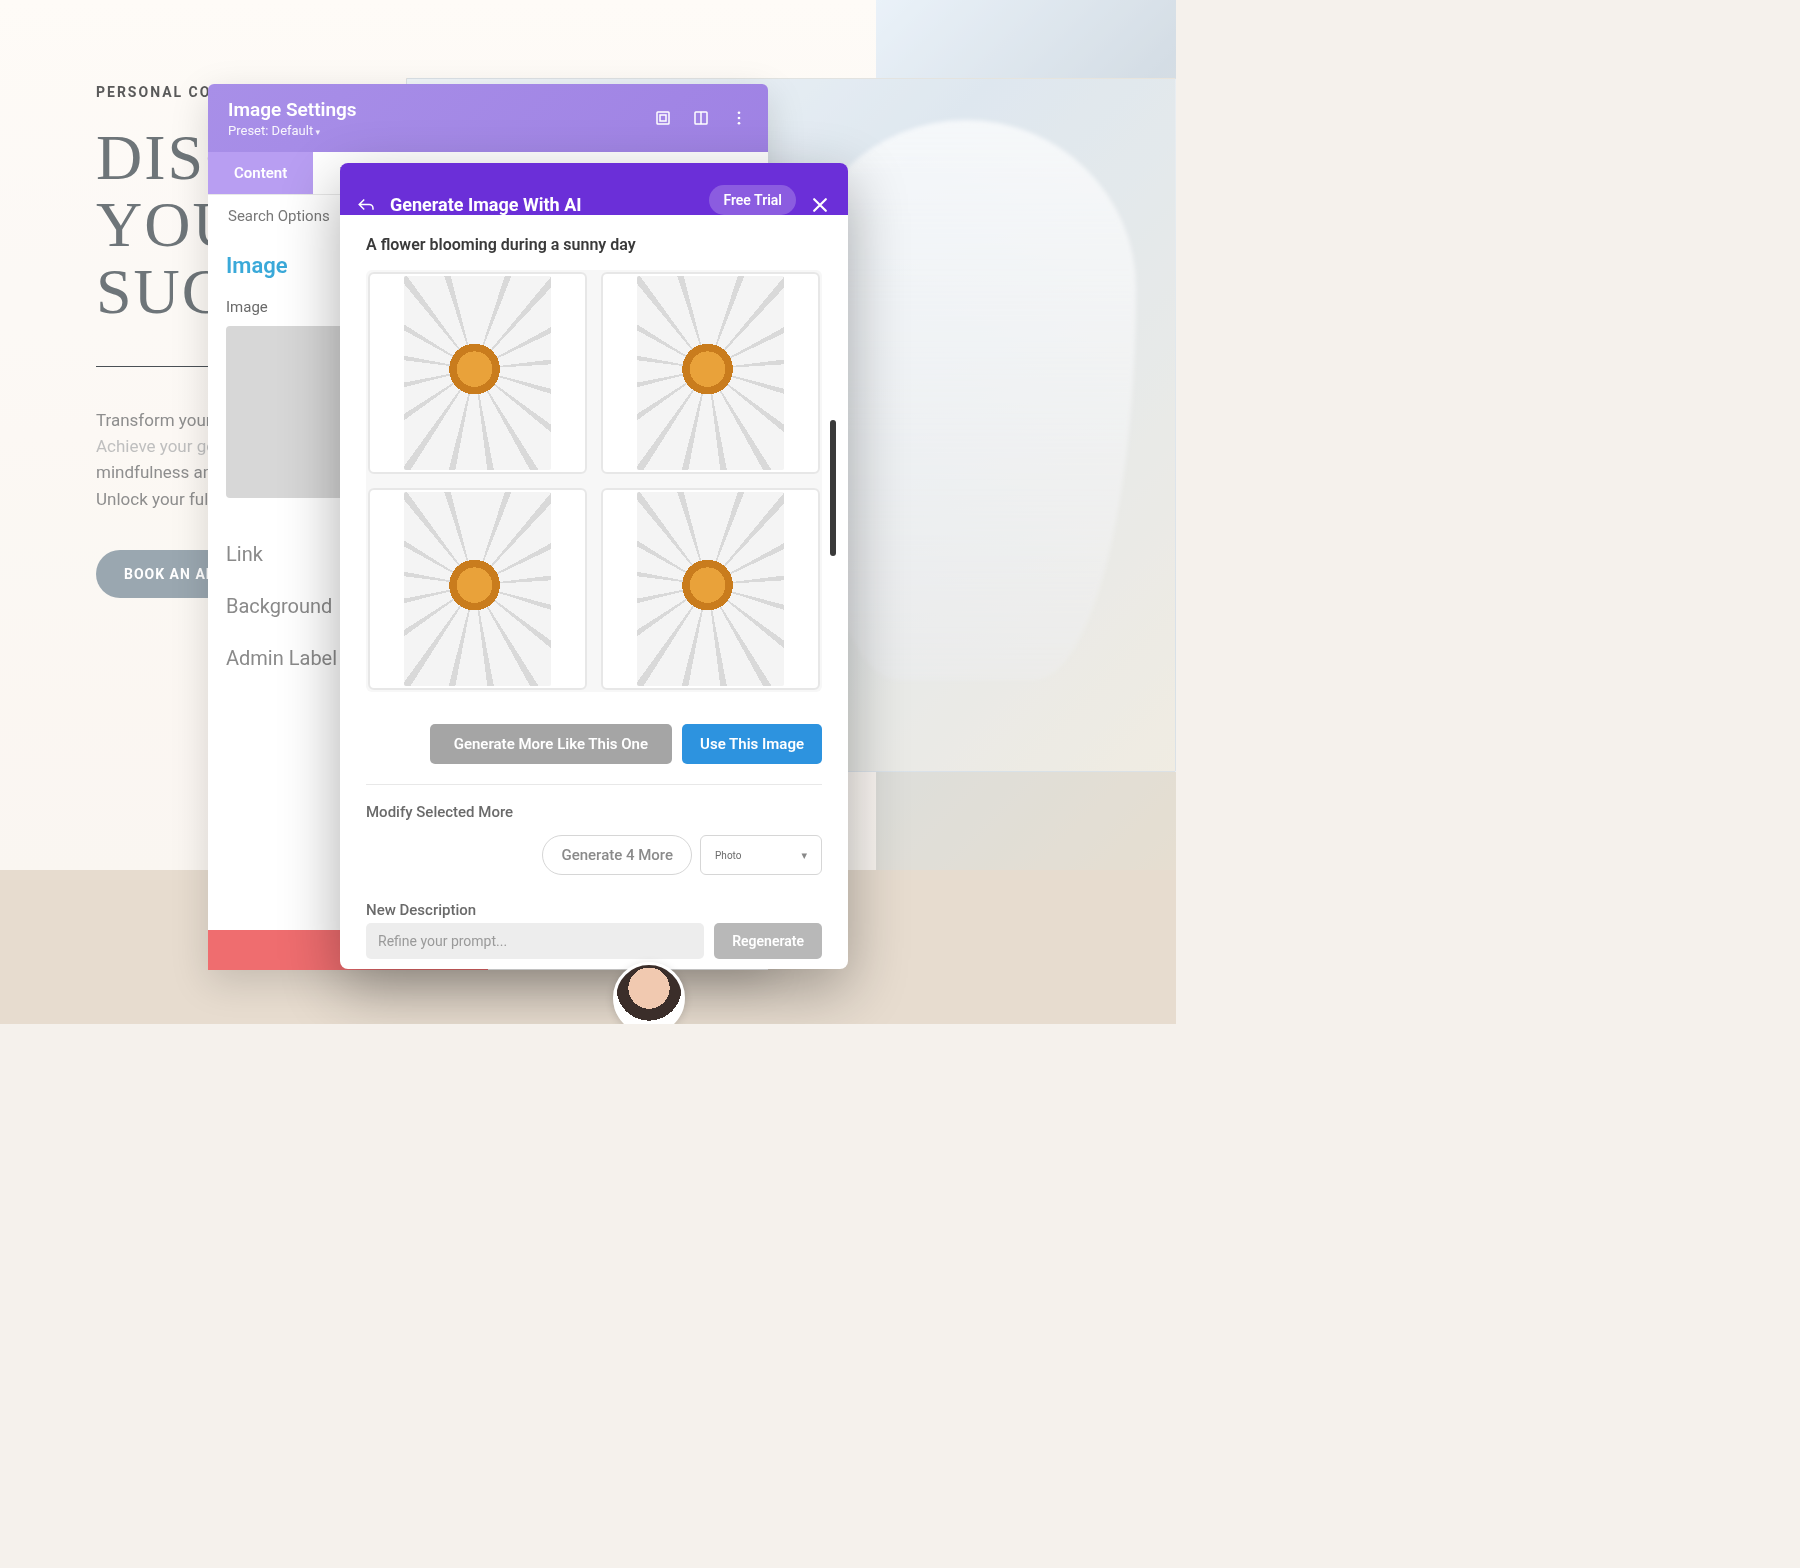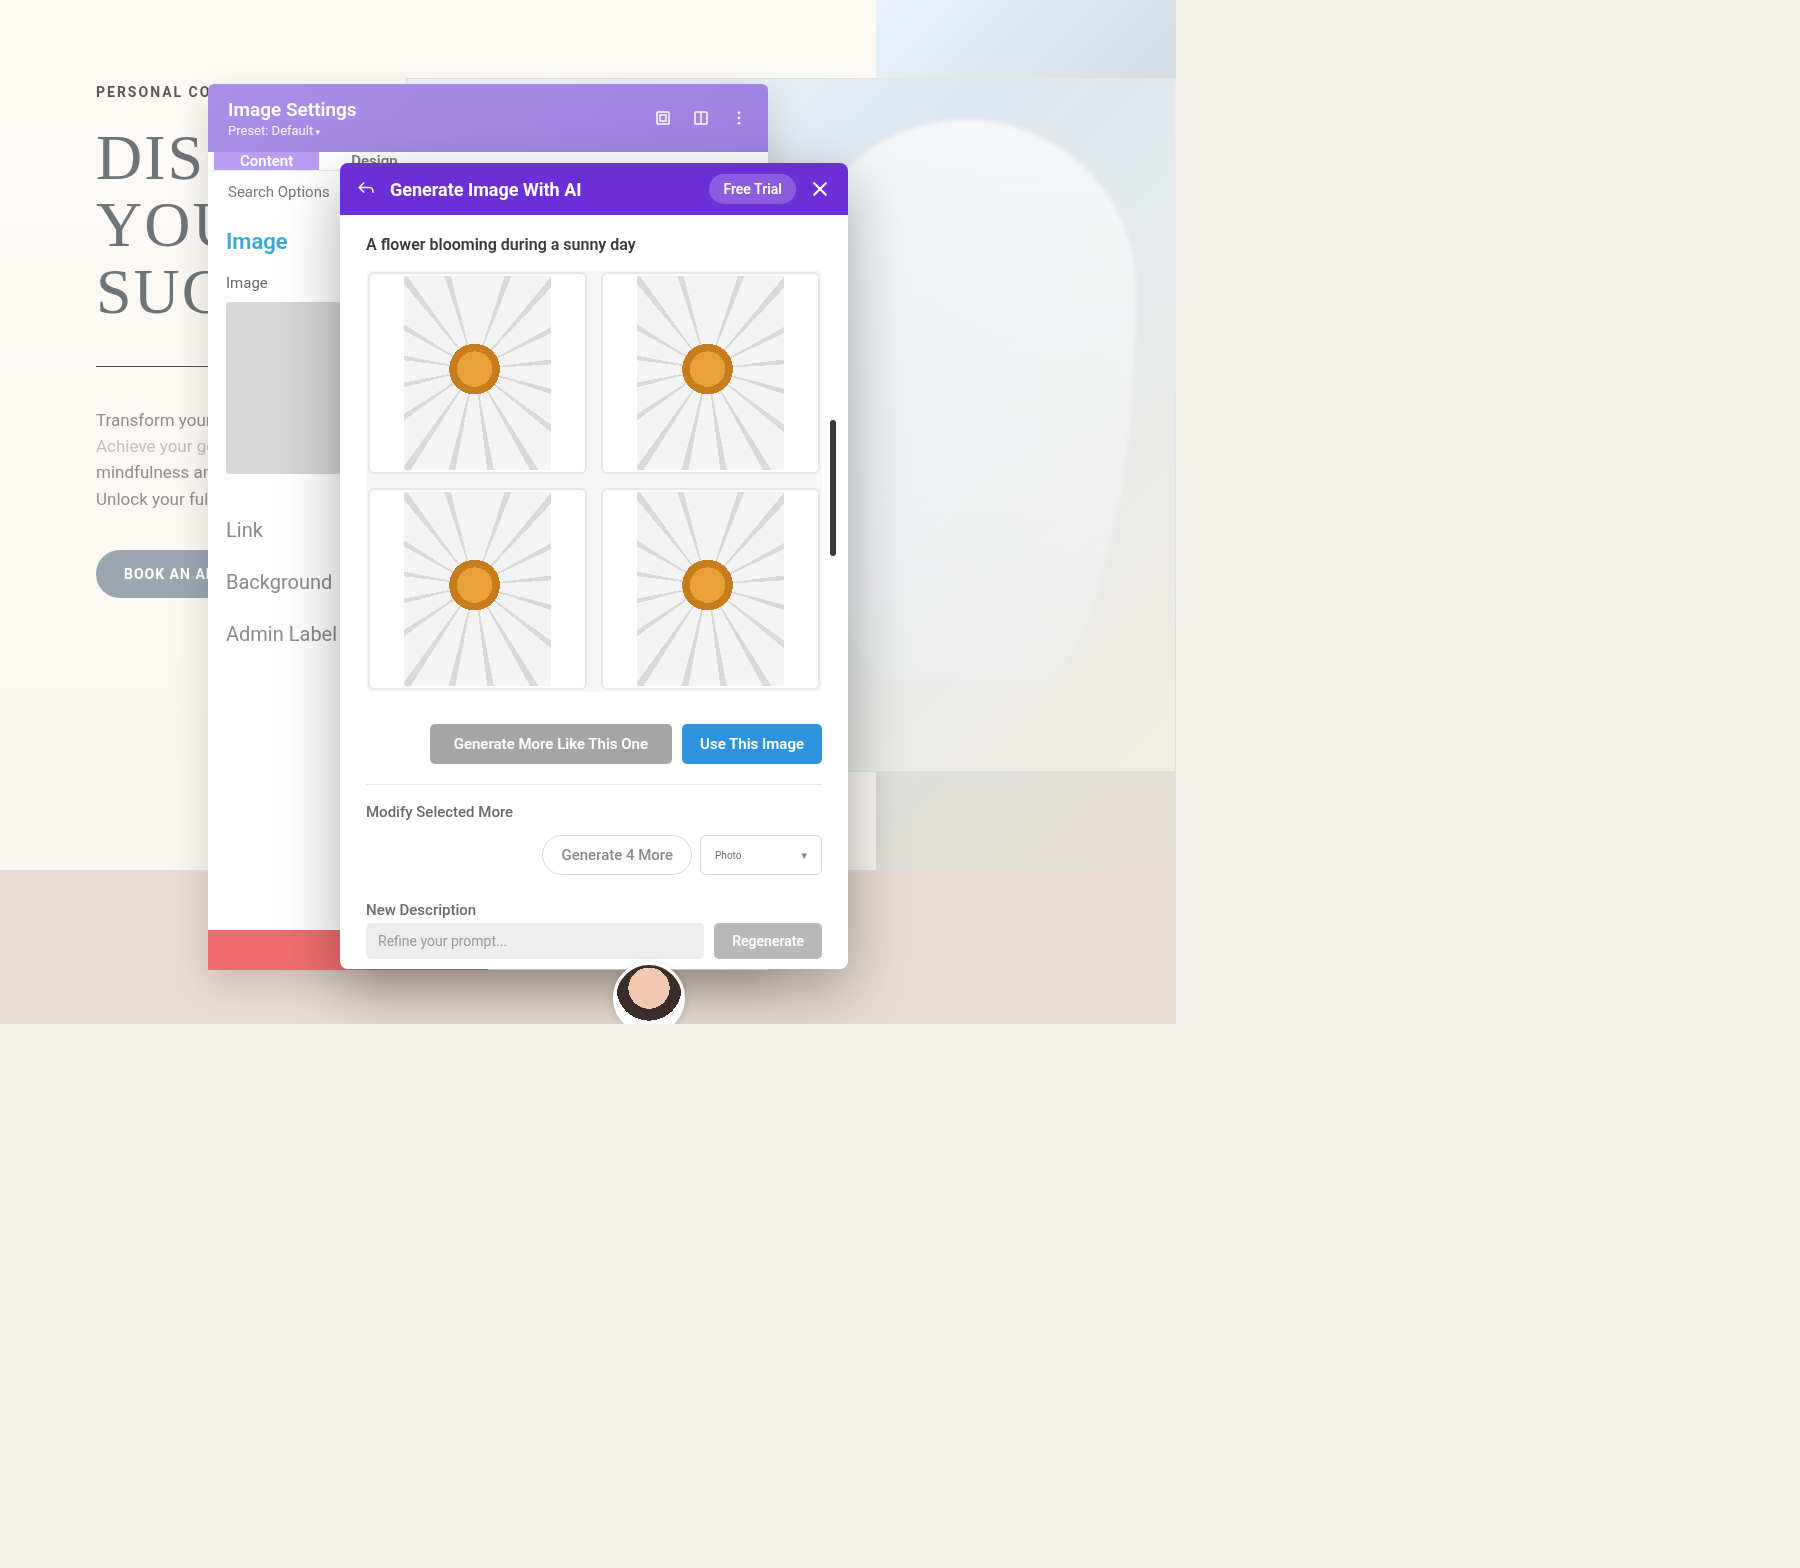--- a/index.html
+++ b/index.html
@@ -26,40 +26,40 @@
 .settings-modal { position: absolute; left: 208px; top: 84px; width: 560px; height: 886px; background: #fff; border-radius: 8px 8px 0 0; box-shadow: 0 12px 38px rgba(0,0,0,0.15); }
 .settings-header { height: 68px; background: linear-gradient(135deg, #a88fe8 0%, #9f82e4 100%); color: #fff; border-radius: 6px 6px 0 0; display: flex; align-items: center; justify-content: space-between; padding: 0 20px; gap: 47px; }
 .settings-header-left { display: flex; flex-direction: column; }
 .settings-title { font-size: 19px; font-weight: 600; }
 .settings-preset { font-size: 13px; opacity: 0.92; margin-top: 2px; }
 .settings-preset::after { content: " ▾"; font-size: 9px; opacity: .9; }
 .settings-header-icons { display: flex; gap: 20px; }
 .hicon { width: 18px; height: 18px; cursor: pointer; display:flex; align-items:center; justify-content:center; }
 
 .settings-tabs { display: flex; border-bottom: 1px solid #e8e8e8; }
-.settings-tab { padding: 0 26px; font-size: 15px; font-weight: 600; cursor: pointer; margin-left: 6px; }
+.settings-tab { padding: 12px 26px; font-size: 15px; font-weight: 600; cursor: pointer; }
 .settings-tab.active { background: #b89ef2; color: #fff; }
 .settings-tab:not(.active) { background: #fff; color: #7a7a7a; }
 
 .settings-body { padding: 0 18px; }
 .search-opts { font-size: 15px; color: #787878; padding: 12px 2px; }
 .section-h { font-size: 22px; color: #3aa9d9; font-weight: 600; padding: 16px 0 10px; }
 .field-label { font-size: 15px; color: #6a6a6a; margin: 10px 0; }
 .image-well { width: 100%; height: 172px; background: #d7d7d7; border-radius: 4px; }
 
 .collapsibles { margin-top: 30px; }
 .coll-item { font-size: 20px; color: #8a8a8a; padding: 14px 0; }
 
 .settings-footer { position: absolute; left: 0; right: 0; bottom: 0; height: 40px; display: flex; }
 .footer-cancel { width: 50%; background: #ef6d6f; display:flex; align-items:center; justify-content:center; }
 .footer-cancel svg { width: 16px; height: 16px; }
 
 
 .ai-modal { position: absolute; left: 340px; top: 163px; width: 508px; height: 806px; background: #fff; border-radius: 8px; box-shadow: 0 20px 60px rgba(0,0,0,0.32); display:flex; flex-direction:column; }
-.ai-header { background: #6b2fd8; color: #fff; height: 52px; border-radius: 8px 8px 0 0; display:flex; align-items:center; padding: 0 18px; gap: 14px; }
+.ai-header { background: #6b2fd8; color: #fff; height: 52px; border-radius: 8px 8px 0 0; display:flex; align-items:flex-end; padding: 0 18px; gap: 14px; }
 .ai-back { width: 18px; height: 18px; cursor:pointer; }
 .ai-title { font-size: 18px; font-weight: 700; flex:1; }
 .ai-trial { background: rgba(255,255,255,0.22); color: #fff; padding: 7px 14px; border-radius: 18px; font-size: 14px; font-weight: 600; cursor:pointer; }
 .ai-close { width: 20px; height: 20px; cursor:pointer; }
 
 .ai-body { flex:1; padding: 20px 26px 0; overflow:hidden; position:relative; }
 .ai-prompt { font-size: 16px; font-weight: 600; color: #3a3a3a; }
 
 .ai-scroll { position:relative; margin-top: 16px; height: 436px; }
 .ai-grid { display:grid; grid-template-columns: 1fr 1fr; grid-template-rows: 1fr 1fr; gap: 14px; height: 422px; padding: 2px; background: #f7f7f7; border-radius: 6px; }

